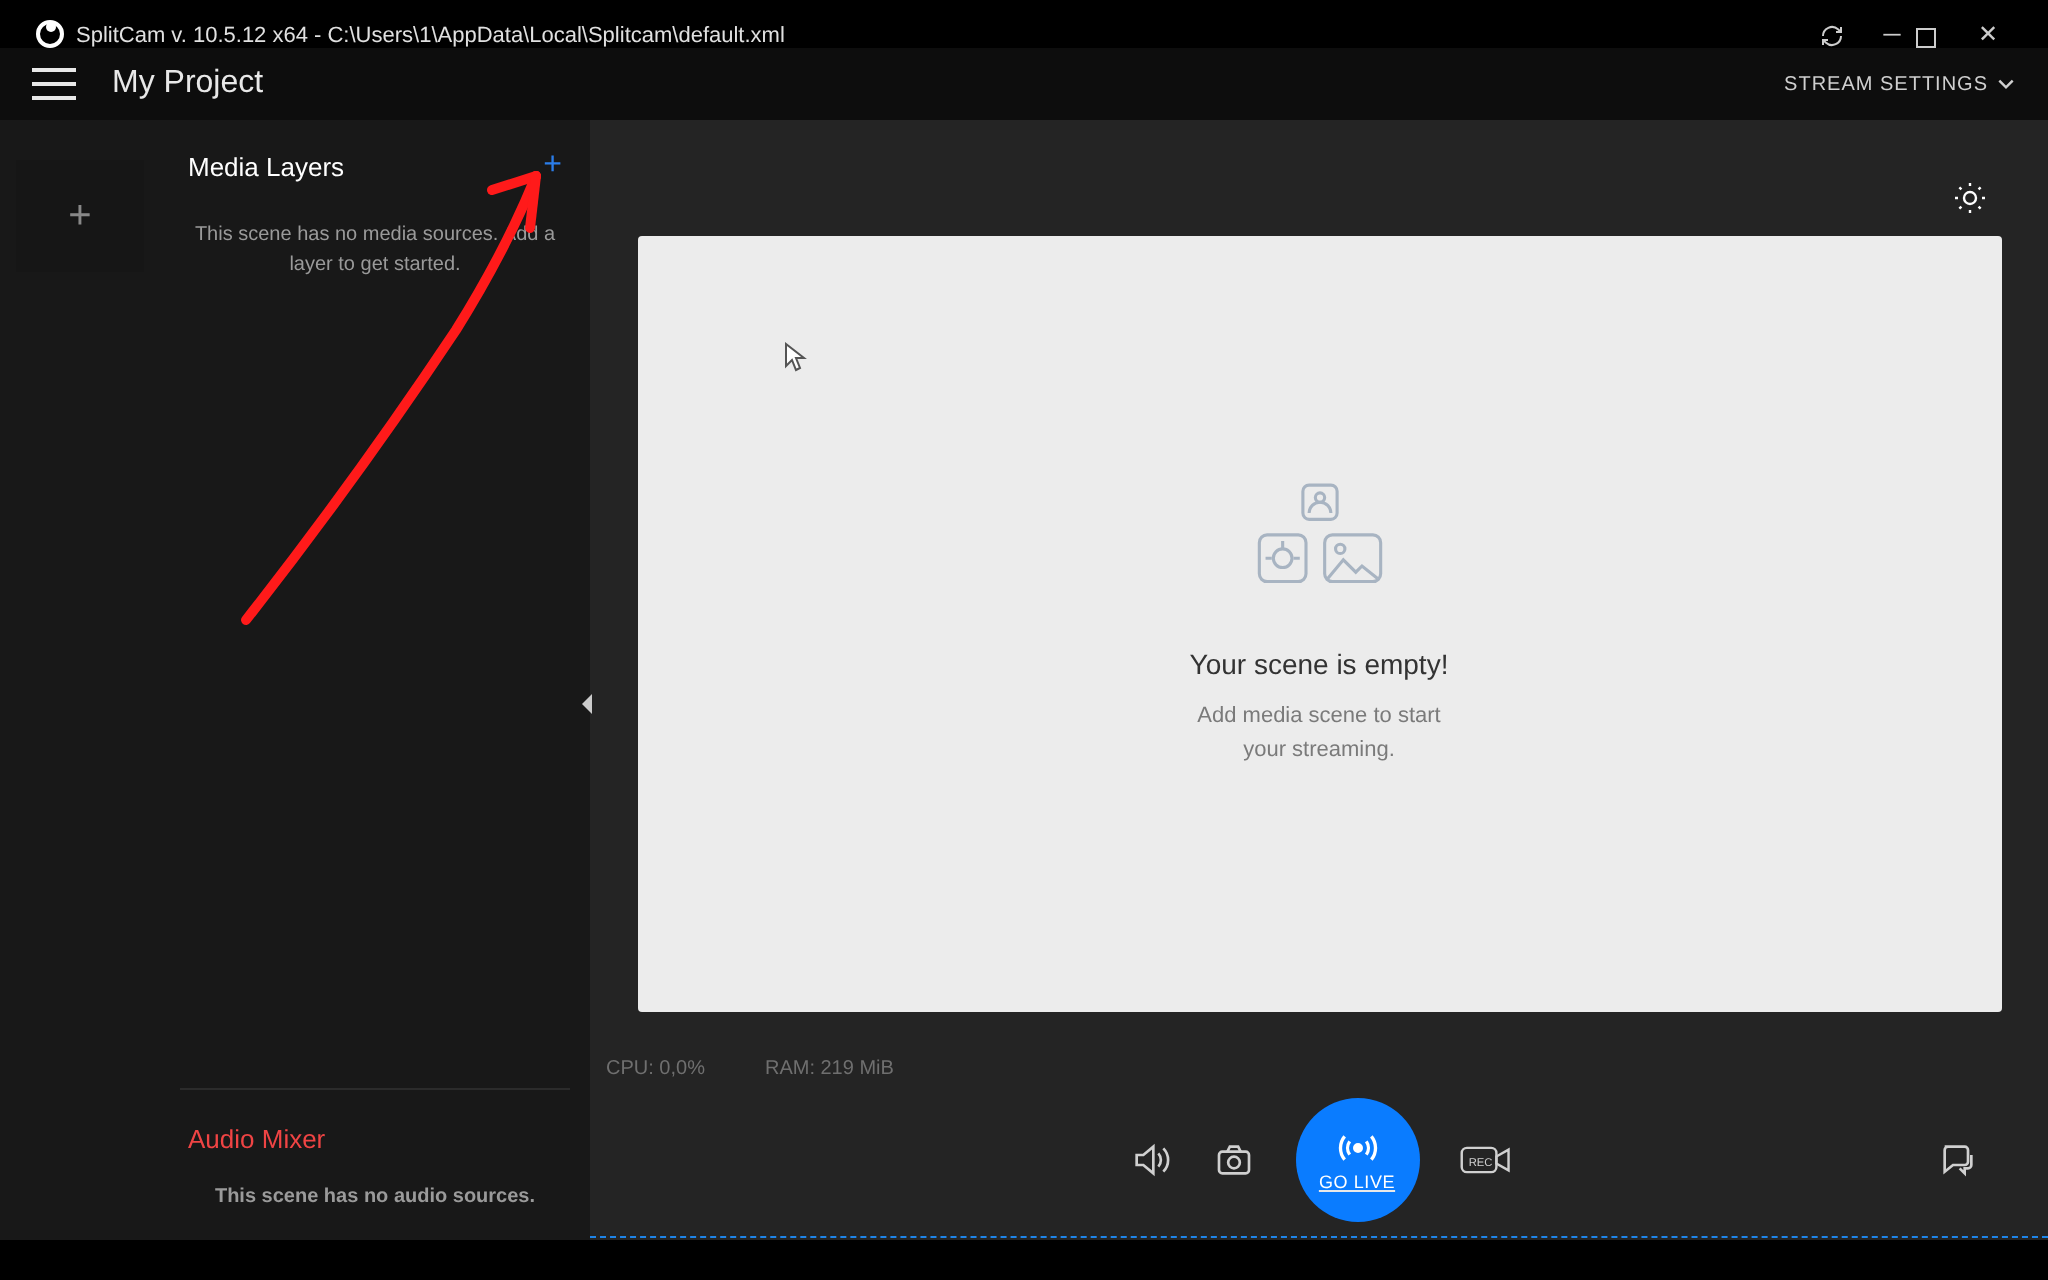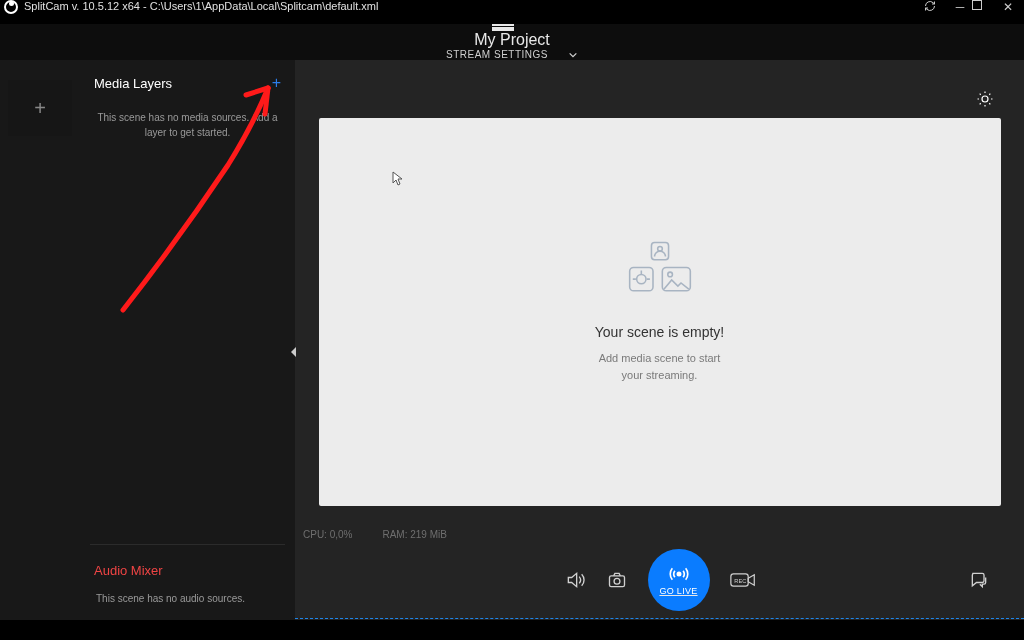--- a/index.html
+++ b/index.html
@@ -10,49 +10,49 @@
     --txt:#e8e8e8;
     --txt-dim:#9a9a9a;
     --txt-dim2:#6f6f6f;
     --accent:#1e90ff;
     --accent2:#0a7cff;
     --icon-dim:#a8b4c2;
     --icon-blue:#2b7de9;
   }
   *{box-sizing:border-box;font-family:"Segoe UI",Arial,sans-serif;}
   html,body{margin:0;padding:0;width:1024px;height:640px;background:#000;color:var(--txt);overflow:hidden;}
-  .titlebar{height:24px;width:100%;display:flex;align-items:flex-start;background:#000;font-size:11px;color:#e0e0e0;padding:0 4px;}
+  .titlebar{height:24px;width:100%;display:flex;align-items:flex-end;background:#000;font-size:11px;color:#e0e0e0;padding:0 18px;}
   .titlebar .app-ico{width:14px;height:14px;border-radius:50%;border:2px solid #fff;margin-right:6px;position:relative;}
   .titlebar .app-ico::after{content:"";position:absolute;width:5px;height:5px;background:#fff;border-radius:50%;top:-1px;left:3px;}
   .titlebar .spacer{flex:1;}
   .titlebar .win-btn{width:24px;text-align:center;font-size:12px;cursor:pointer;color:#ccc;}
-  .topbar{height:36px;width:100%;display:flex;align-items:center;background:var(--bg-app);padding:0 16px;flex-direction:column;}
+  .topbar{height:36px;width:100%;display:flex;align-items:center;background:var(--bg-app);padding:0 16px;}
   .hamburger{width:22px;height:16px;display:flex;flex-direction:column;justify-content:space-between;cursor:pointer;margin-right:18px;}
   .hamburger span{height:2px;background:#e8e8e8;}
   .project-title{font-size:16px;font-weight:400;}
   .topbar .spacer{flex:1;}
-  .stream-settings{font-size:10px;letter-spacing:0.5px;color:#cfcfcf;cursor:pointer;display:flex;align-items:center;gap:20px;}
+  .stream-settings{font-size:10px;letter-spacing:0.5px;color:#cfcfcf;cursor:pointer;display:flex;align-items:center;gap:4px;}
   .chev-down{width:10px;height:10px;}
   .app-body{display:flex;height:560px;width:100%;background:var(--bg-app);}
   .side-scenes{width:80px;background:var(--bg-panel);display:flex;flex-direction:column;align-items:center;padding-top:8px;}
   .scene-card{width:64px;background:#1b1b1b;border:1px solid #2a2a2a;border-radius:3px;overflow:hidden;cursor:pointer;}
   .scene-thumb{height:44px;background:#1f1f1f;border:1.5px solid var(--icon-blue);border-radius:3px;margin:1px;display:flex;align-items:center;justify-content:center;}
   .scene-name{height:16px;background:var(--accent2);font-size:9px;display:flex;align-items:center;justify-content:center;color:#fff;}
   .add-scene{width:64px;height:56px;margin-top:12px;background:#161616;display:flex;align-items:center;justify-content:center;cursor:pointer;}
   .plus{color:#888;font-size:20px;font-weight:200;}
   .side-layers{width:215px;background:var(--bg-panel);display:flex;flex-direction:column;position:relative;}
   .layers-hd{display:flex;align-items:center;justify-content:space-between;padding:14px 14px 8px 14px;}
   .layers-title{font-size:13px;color:#ffffff;}
   .add-layer-btn{color:var(--icon-blue);font-size:16px;font-weight:300;cursor:pointer;}
   .layers-empty{font-size:10px;color:var(--txt-dim);text-align:center;padding:10px 16px 0 16px;line-height:1.5;}
   .layers-body{flex:1;}
   .layers-sep{height:1px;background:#2b2b2b;margin:0 10px;}
   .mixer-hd{padding:16px 14px 10px 14px;}
   .mixer-title{font-size:13px;color:#ef4444;}
-  .mixer-empty{font-size:10px;color:var(--txt-dim);text-align:left;padding:4px 16px 16px 16px;}
+  .mixer-empty{font-size:10px;color:var(--txt-dim);text-align:center;padding:4px 16px 16px 16px;font-weight:bold;}
   .annotation-arrow{position:absolute;left:18px;top:10px;pointer-events:none;}
   .main-area{flex:1;background:#242424;display:flex;flex-direction:column;position:relative;}
   .collapse-handle{position:absolute;left:-6px;top:280px;width:10px;height:24px;display:flex;align-items:center;justify-content:center;cursor:pointer;}
   .collapse-handle svg{width:6px;height:10px;}
   .brightness-btn{position:absolute;right:30px;top:30px;cursor:pointer;color:#fff;}
   .preview-wrap{flex:1;display:flex;align-items:center;justify-content:center;padding:48px 22px 10px 22px;}
   .preview{width:100%;max-width:682px;height:388px;background:var(--bg-preview);border-radius:2px;display:flex;flex-direction:column;align-items:center;justify-content:center;position:relative;}
   .empty-ill{display:flex;gap:2px;align-items:flex-end;margin-bottom:26px;}
   .empty-title{font-size:14px;color:#333;margin-bottom:10px;}
   .empty-sub{font-size:11px;color:#7a7a7a;text-align:center;line-height:1.5;}

